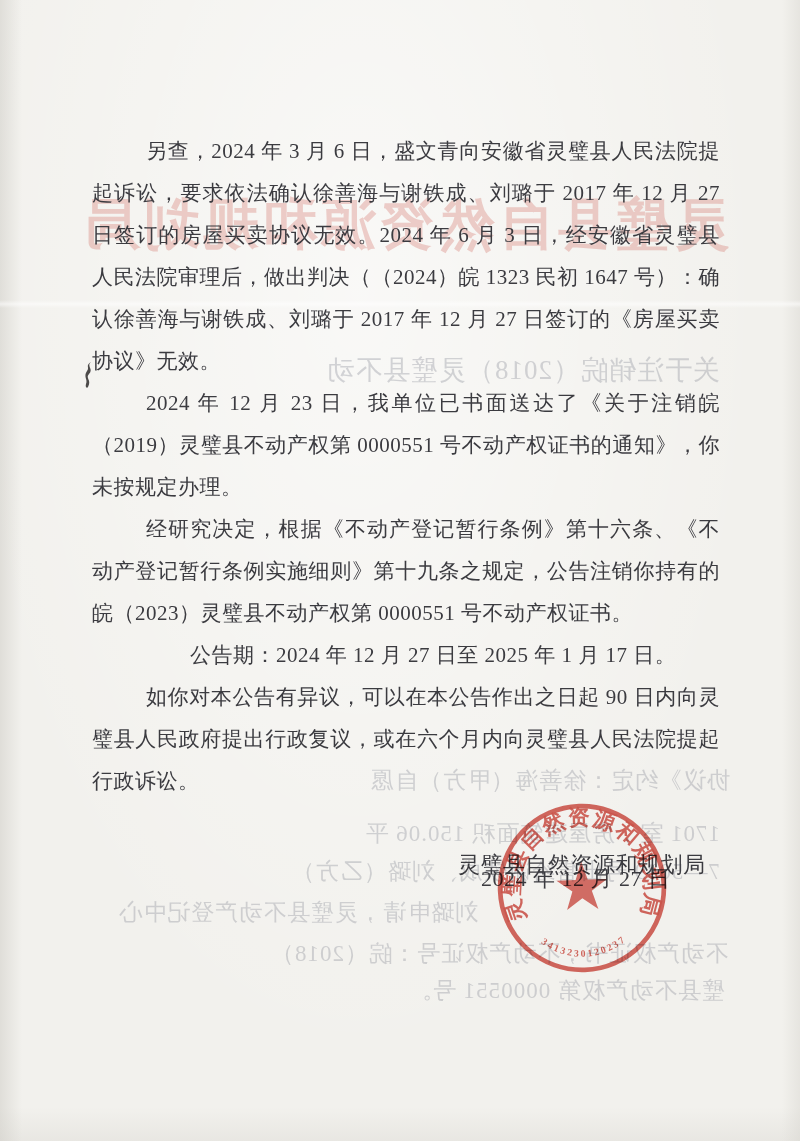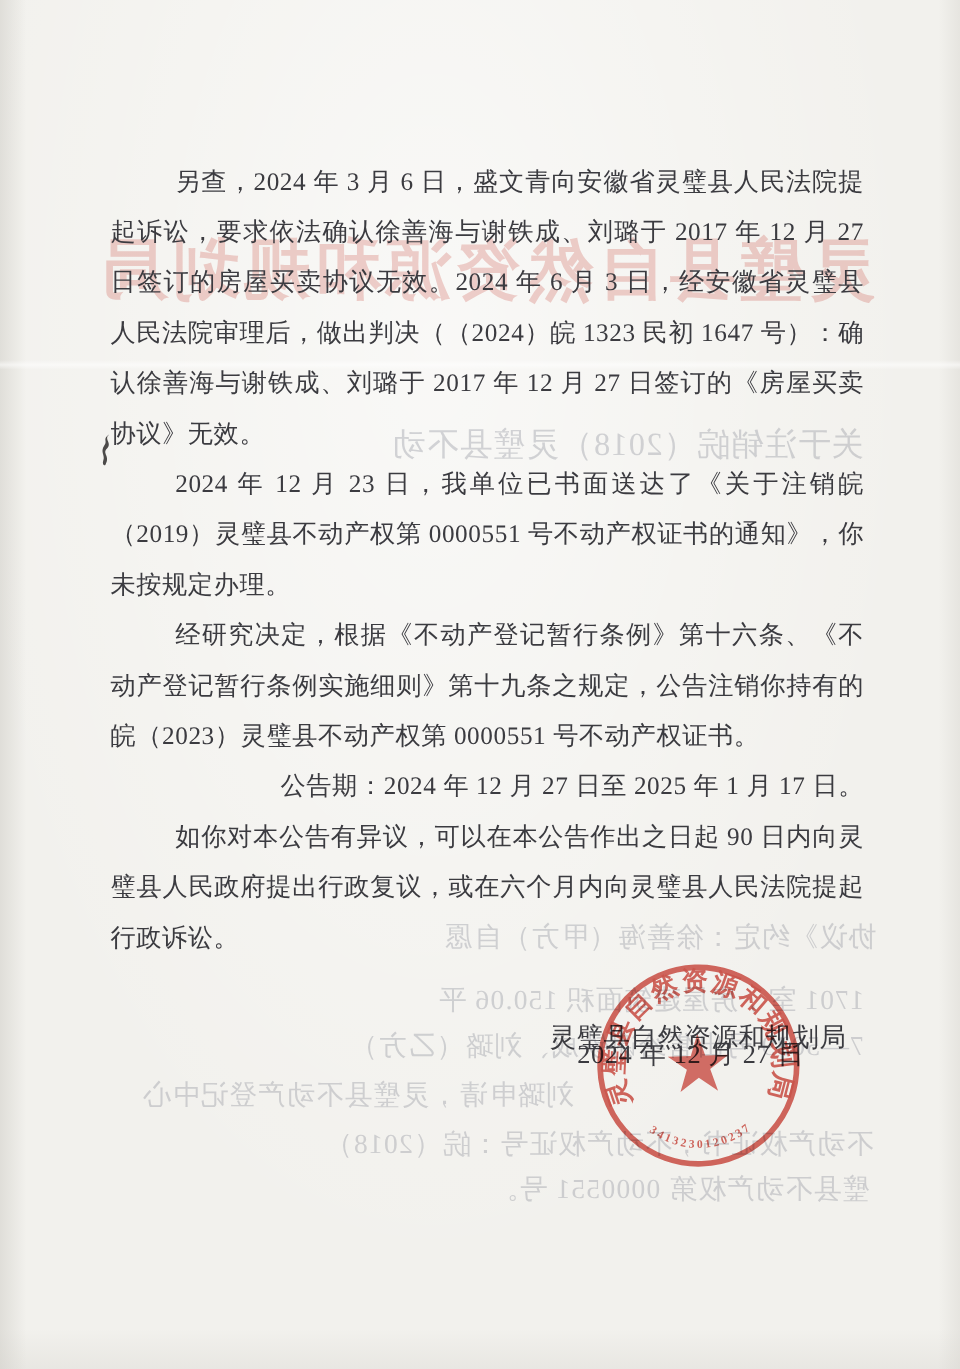--- a/index.html
+++ b/index.html
@@ -16,21 +16,21 @@
   }
   
   .streak{position:absolute;left:0;top:300px;width:800px;height:8px;
     background:linear-gradient(180deg,rgba(255,255,255,0),rgba(255,255,255,0.55),rgba(255,255,255,0));}
   
   .textblock{position:absolute;left:92px;top:130px;width:628px;z-index:2;}
   .textblock p{
     margin:0;font-size:21px;line-height:42px;letter-spacing:0.5px;
     text-align:justify;text-indent:54px;color:#3b3b40;
   }
-  .textblock p.short{text-align:right;}
+  .textblock p.short{text-align:center;}
   
   .sig{position:absolute;z-index:2;color:#3b3b40;white-space:nowrap;}
   .sig.issuer{left:458px;top:850px;font-size:22px;letter-spacing:0.5px;}
   .sig.date{left:481px;top:864px;font-size:22px;letter-spacing:0.5px;}
   
   .bleed{
     position:absolute;z-index:1;white-space:nowrap;overflow:hidden;
     transform:scaleX(-1);color:rgba(128,132,142,0.32);
     font-size:23px;letter-spacing:1px;pointer-events:none;
   }

